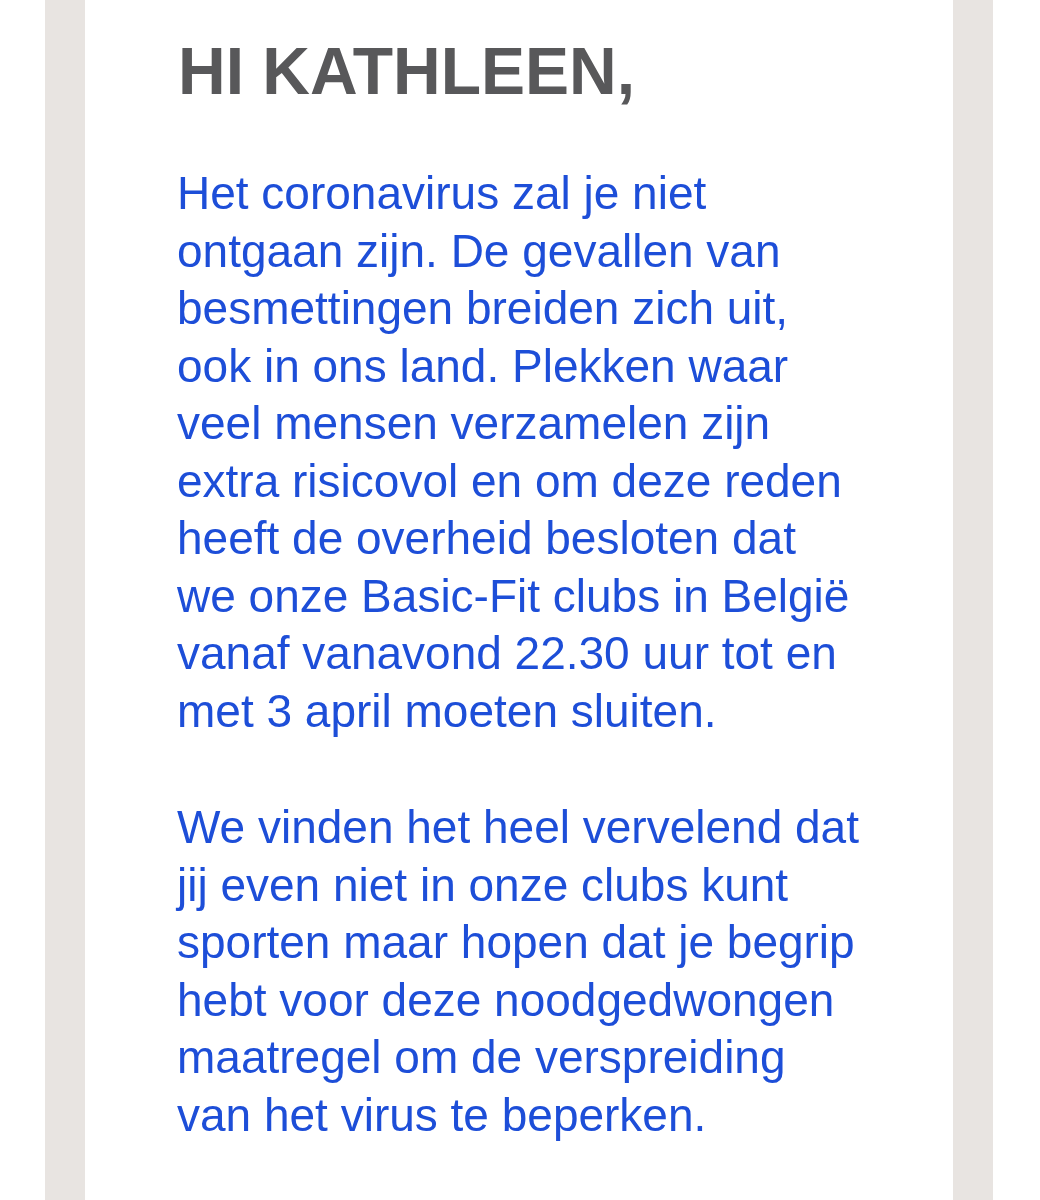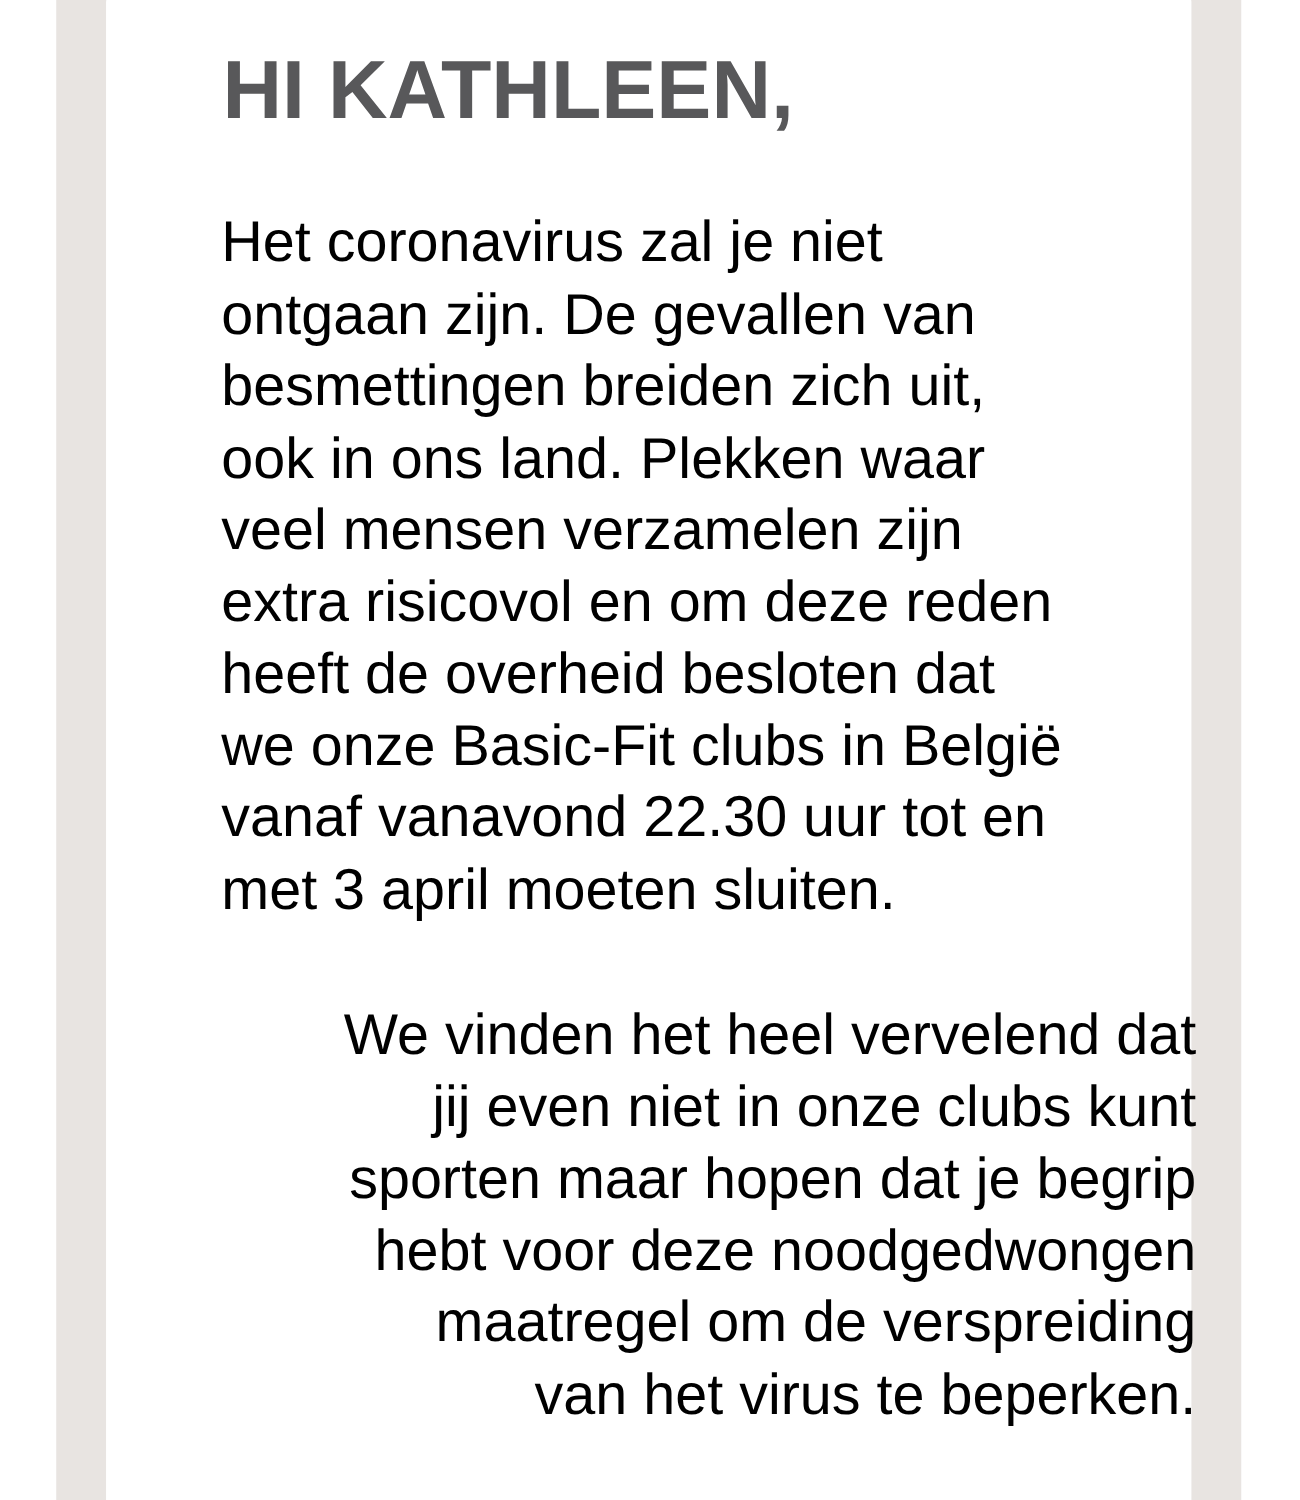--- a/index.html
+++ b/index.html
@@ -45,25 +45,25 @@
     white-space: nowrap;
   }
   .para {
     position: absolute;
     left: 92px;           
     width: 780px;
     margin: 0;
     font-size: 46px;
     line-height: 57.5px;
     font-weight: 400;
-    color: #000000;
+    color: #1d4ed8;
     white-space: pre-line;
   }
   .para-1 { top: 164px; }
-  .para-2 { top: 798px; text-align: right; }
+  .para-2 { top: 798px; }
 </style>
 </head>
 <body>
 
 <div class="page">
   <div class="gutter gutter-left"></div>
   <div class="gutter gutter-right"></div>
 
   <div class="email-body">
     <h1 class="greeting">HI KATHLEEN,</h1>

